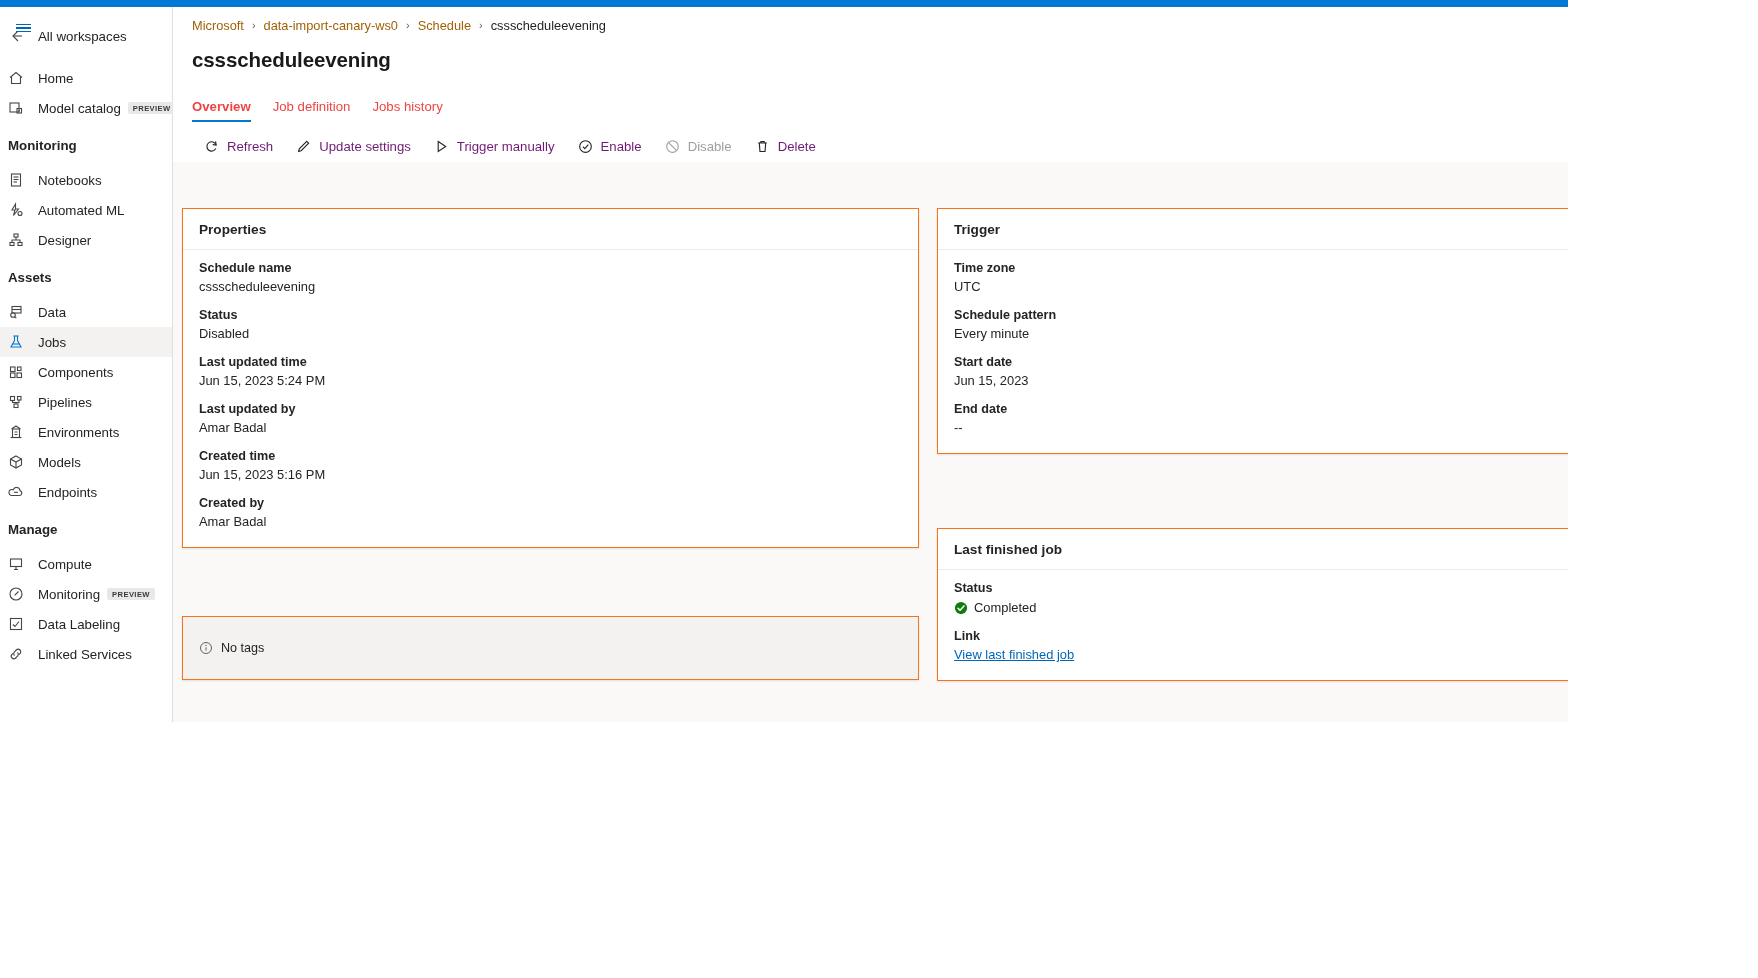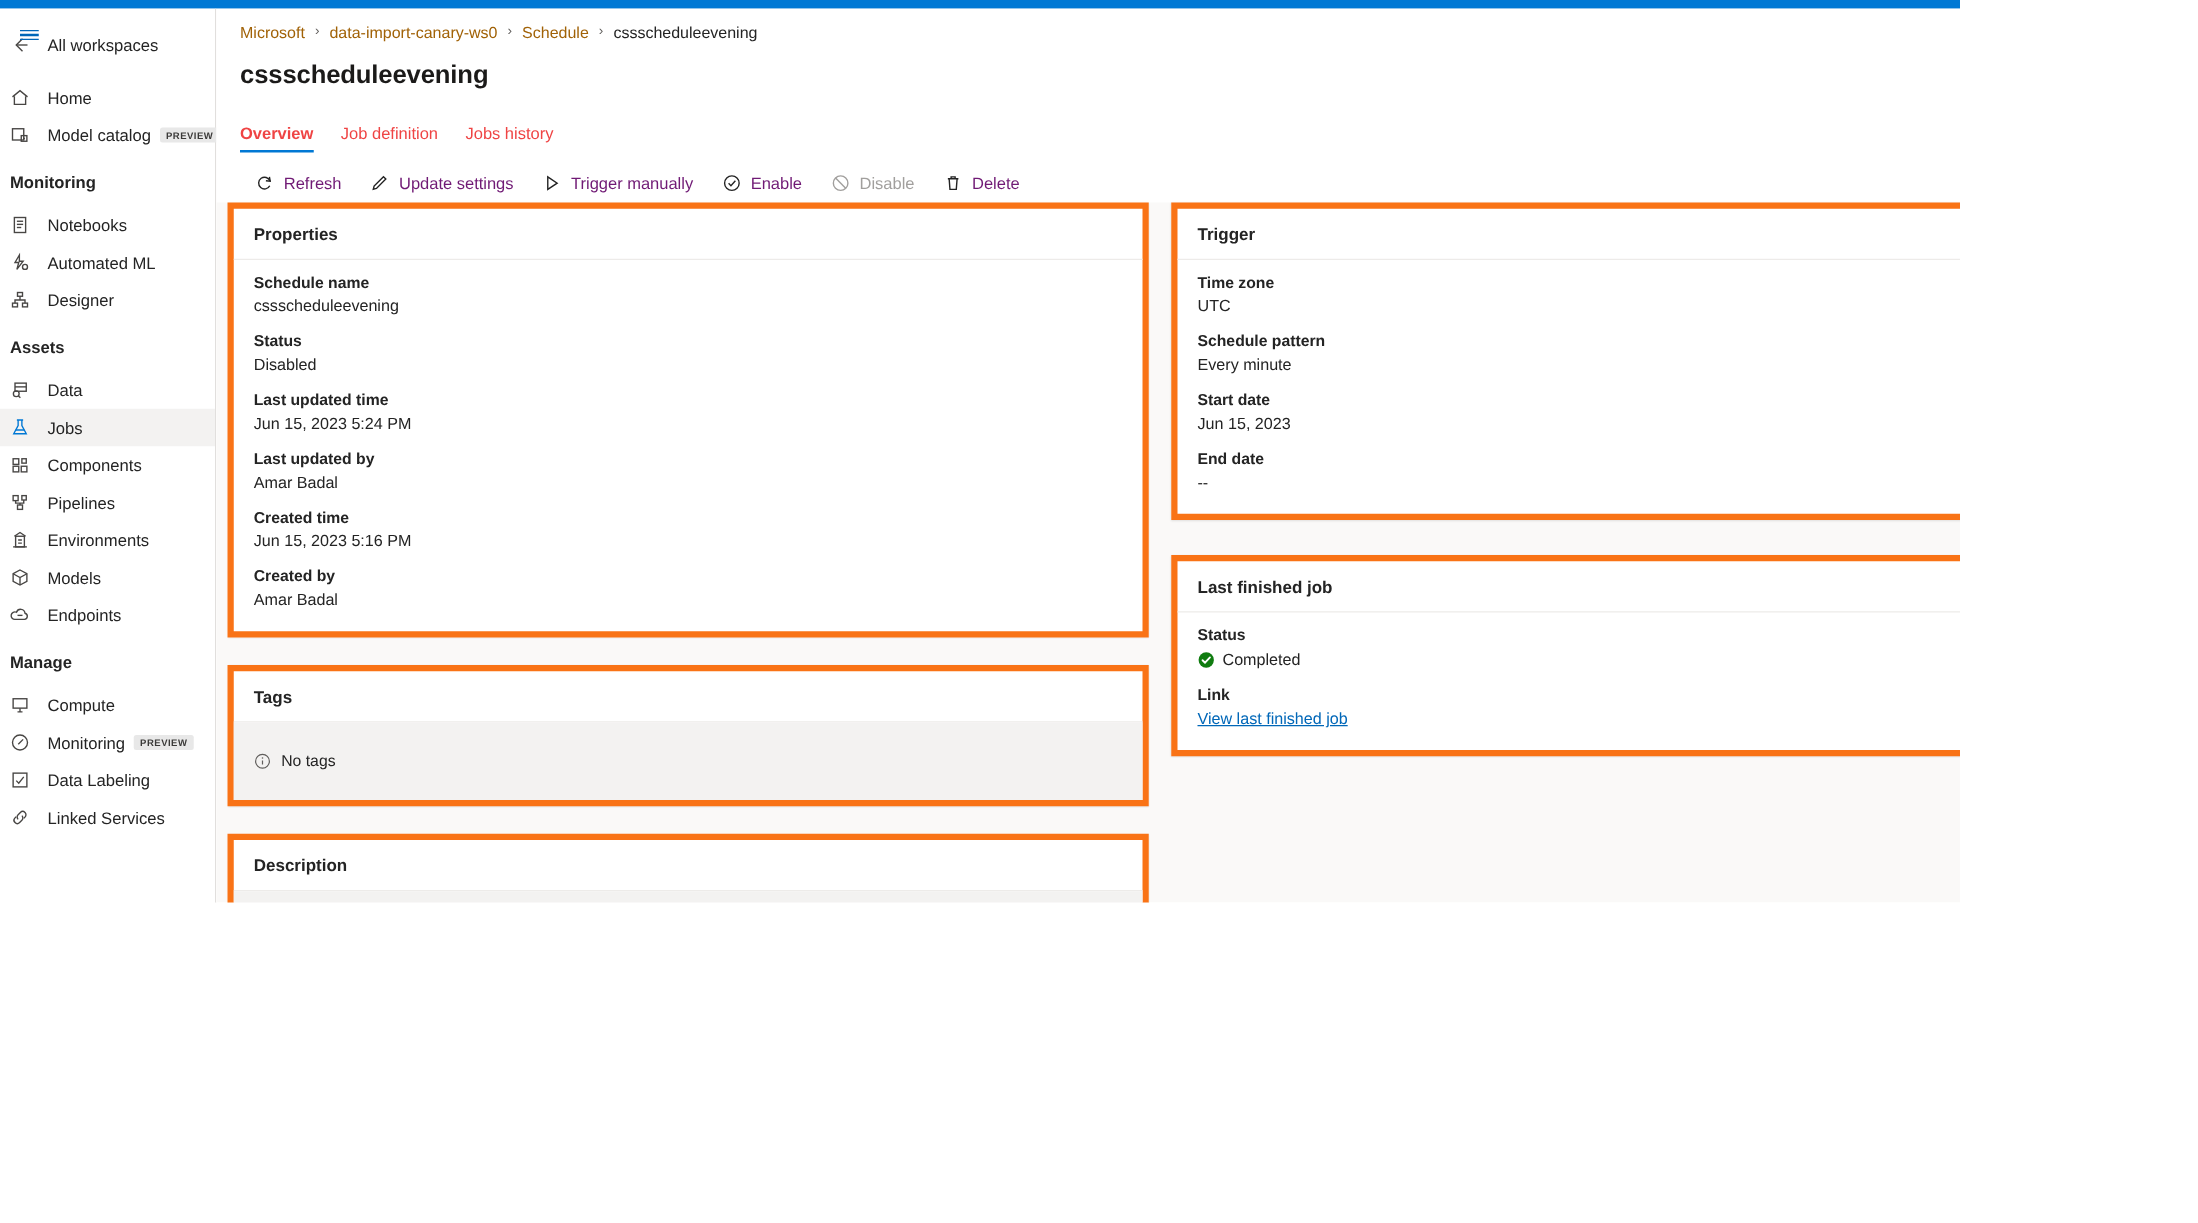--- a/index.html
+++ b/index.html
@@ -123,22 +123,23 @@
     position: absolute; left: 0; top: 155px; right: 0; bottom: 0;
     background: #faf9f8;
   }
   .col-left {
     position: absolute; left: 9px; top: 0; width: 737px;
   }
   .col-right {
     position: absolute; left: 764px; top: 0; right: -260px;
   }
   .card {
-    background: #ffffff; border: 5px solid #f97316;
+    background: #ffffff; border: 1px solid #f97316;
     box-shadow: 0 0.6px 1.8px rgba(0,0,0,.10), 0 0.3px 0.9px rgba(0,0,0,.07);
+    margin-top: 46px;
   }
   .card-hdr {
     font-size: 13.6px; font-weight: bold; color: #242424;
     padding: 13px 0 12px 16px; border-bottom: 1px solid #edebe9;
   }
   .card-body { padding: 10px 16px 14px 16px; }
   .field { margin-bottom: 11px; }
   .field:last-child { margin-bottom: 2px; }
   .f-label {
     font-size: 12.6px; font-weight: bold; color: #242424;
@@ -506,21 +507,20 @@
               <div class="field">
                 <div class="f-label">Created by</div>
                 <div class="f-value">Amar Badal</div>
               </div>
             </div>
           </div>
 
           <div class="gap-card-sm"></div>
 
           <div class="card">
-            <div class="card-hdr">Tags</div>
             <div class="empty-bar">
               <span class="info-ico">
                 <svg viewBox="0 0 16 16" width="14" height="14">
                   <circle cx="8" cy="8" r="6.3"></circle>
                   <path d="M8 7.2 V11"></path>
                   <circle cx="8" cy="5" r="0.75" fill="#605e5c" stroke="none"></circle>
                 </svg>
               </span>
               <span>No tags</span>
             </div>

